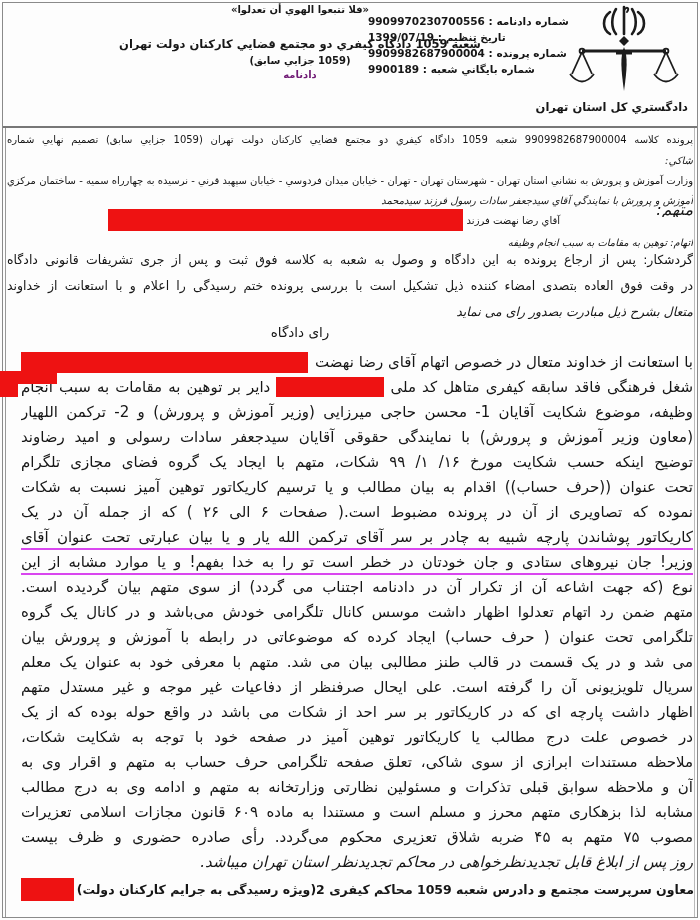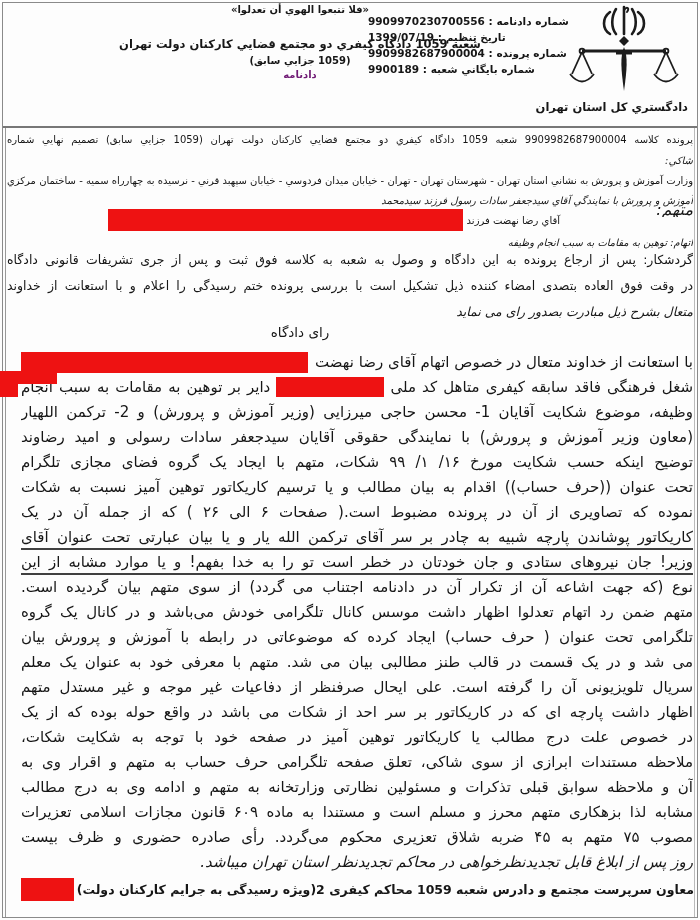--- a/index.html
+++ b/index.html
@@ -30,21 +30,21 @@
   .def-spacer{width:133px;flex:none;}
   .def-name{font-size:10px;white-space:nowrap;padding-left:4px;}
   .redact{background:#ee1212;display:inline-block;flex:none;}
   .def-redact{width:355px;height:22px;}
 
   .proc-line{font-size:12.5px;line-height:26px;height:26px;overflow:hidden;}
   .heading{position:absolute;top:324px;left:7px;right:107px;text-align:center;font-size:13.5px;}
 
   .vwrap{position:absolute;top:350px;left:21px;right:7px;}
   .vline{font-size:15px;line-height:25px;height:25px;overflow:hidden;}
-  .vline.ufull{border-bottom:2px solid #404040;height:23px;}
+  .vline.ufull{border-bottom:2px solid #d946ef;height:23px;}
   .useg{border-bottom:4px solid #0ea5e9;padding-bottom:16px;}
   .flexline{display:flex;align-items:center;}
   .flex-redact{flex:1;height:21px;margin-right:7px;}
   .inline-redact{display:inline-block;width:108px;height:20px;vertical-align:-5px;}
 
   .footer{position:absolute;top:878px;left:7px;right:6px;display:flex;align-items:center;font-size:12.5px;font-weight:bold;}
   .footer-text{white-space:nowrap;}
   .footer-redact{width:53px;height:23px;margin-right:3px;}
 
   .sliver{position:absolute;background:#ee1212;}

